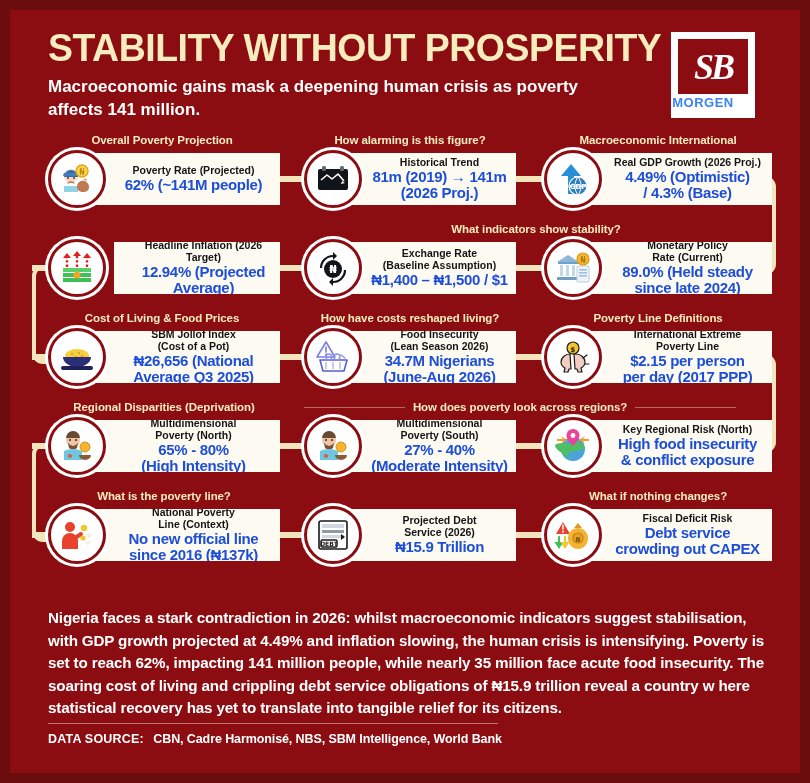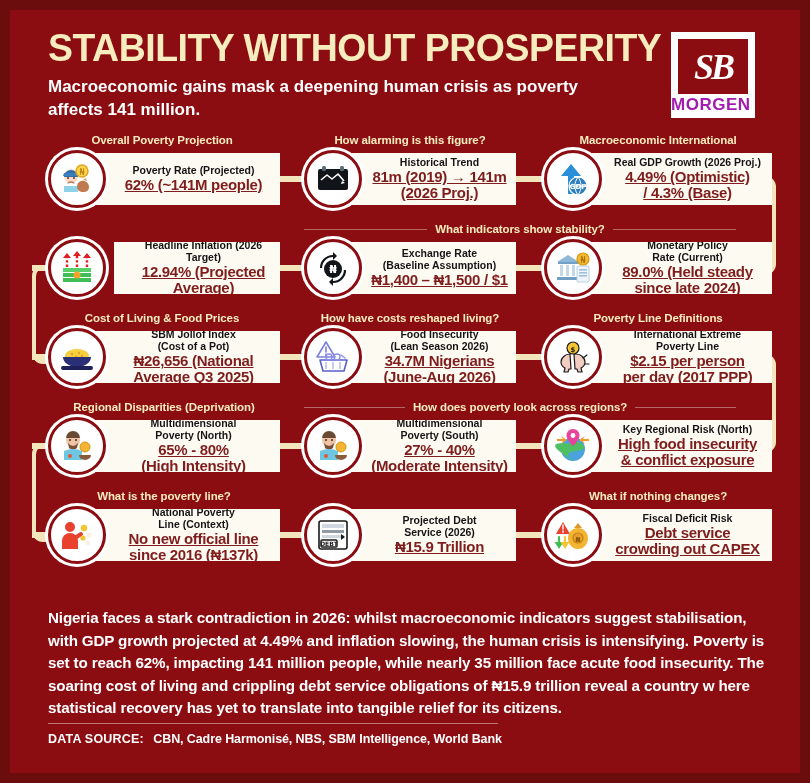--- a/index.html
+++ b/index.html
@@ -33,21 +33,21 @@
   .logo-inner{
     position:absolute;left:7px;top:7px;width:70px;height:55px;
     background:#8c0d11;display:flex;align-items:center;justify-content:center;
   }
   .logo-sb{
     color:#ffffff;font-family:"Liberation Serif", serif;font-style:italic;
     font-size:36px;font-weight:bold;letter-spacing:-3px;line-height:36px;
   }
   .logo-word{
     position:absolute;left:0;top:63px;width:64px;text-align:center;
-    color:#a21caf;font-size:17px;font-weight:bold;letter-spacing:0.5px;
+    color:#3b82f6;font-size:13px;font-weight:bold;letter-spacing:0.5px;
   }
 
   
   .rows{position:absolute;left:0;top:122px;width:790px;}
   .row{position:relative;height:89px;}
 
   
   .seclabel{
     position:absolute;top:0;height:16px;display:flex;align-items:center;
     justify-content:center;gap:8px;
@@ -76,24 +76,23 @@
     position:relative;z-index:2;margin-left:-12px;padding:4px 7px 4px 20px;
     background:#fdfaf2;height:52px;box-sizing:border-box;
     display:flex;flex-direction:column;align-items:center;justify-content:center;
     flex:1 1 auto;overflow:hidden;
   }
   .clabel{
     color:#141414;font-size:10.5px;font-weight:bold;line-height:11.5px;
     text-align:center;white-space:pre-line;
   }
   .cvalue{
-    color:#7f1d1d;font-size:15px;font-weight:bold;line-height:16px;
+    color:#1d4ed8;font-size:15px;font-weight:bold;line-height:16px;
     text-align:center;white-space:pre-line;margin-top:1px;
     letter-spacing:-0.3px;
-    text-decoration:underline;
   }
 
   
   .conn{position:absolute;background:#f2e5bb;z-index:1;}
   .bracket{position:absolute;z-index:1;border:4px solid #f2e5bb;}
   .bracket.right{border-left:none;border-radius:0 11px 11px 0;}
   .bracket.left{border-right:none;border-radius:11px 0 0 11px;}
 
   
   .summary{
@@ -201,21 +200,21 @@
           <div class="clabel">Real GDP Growth (2026 Proj.)</div>
           <div class="cvalue">4.49% (Optimistic)
 / 4.3% (Base)</div>
         </div>
       </div>
     </div>
 
     <div class="bracket right" style="left:740px;top:44px;width:22px;height:91px;"></div>
 
     <div class="row">
-      <div class="seclabel" style="left:294px;width:432px;">
+      <div class="seclabel" style="left:310px;width:432px;flex-direction:column;">
         <span class="rule"></span>
         <span class="txt">What indicators show stability?</span>
         <span class="rule"></span>
       </div>
 
       <div class="conn" style="left:246px;top:44px;width:58px;height:6px;"></div>
       <div class="conn" style="left:492px;top:44px;width:50px;height:6px;"></div>
       <div class="conn" style="left:720px;top:44px;width:30px;height:6px;"></div>
       <div class="conn" style="left:22px;top:44px;width:22px;height:6px;"></div>
 

